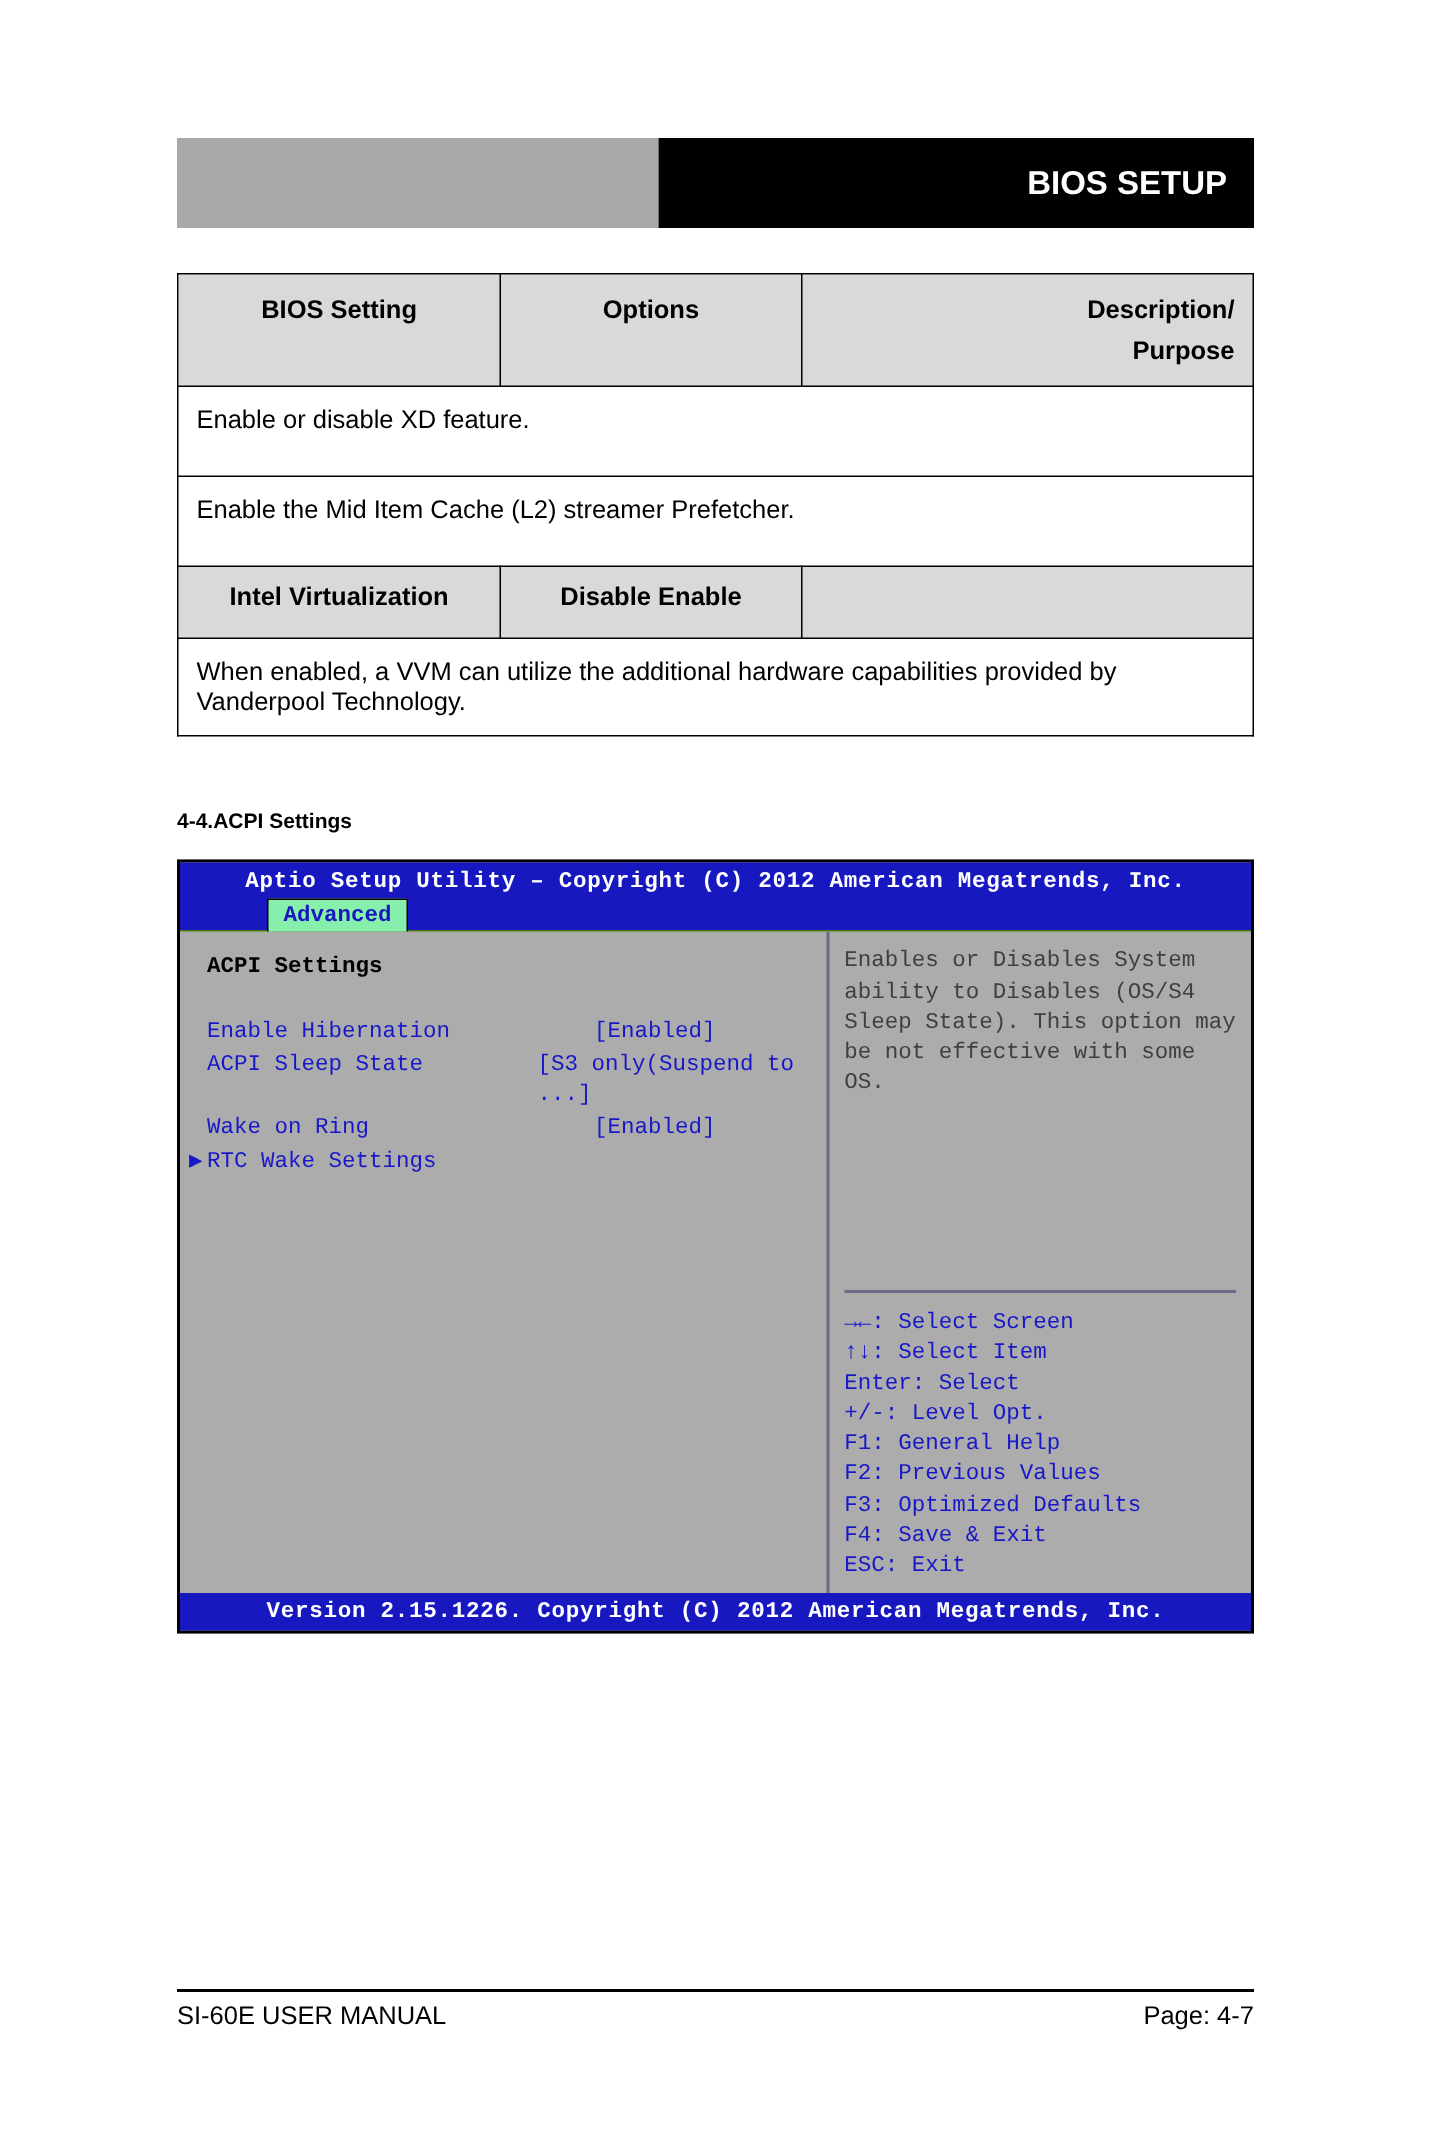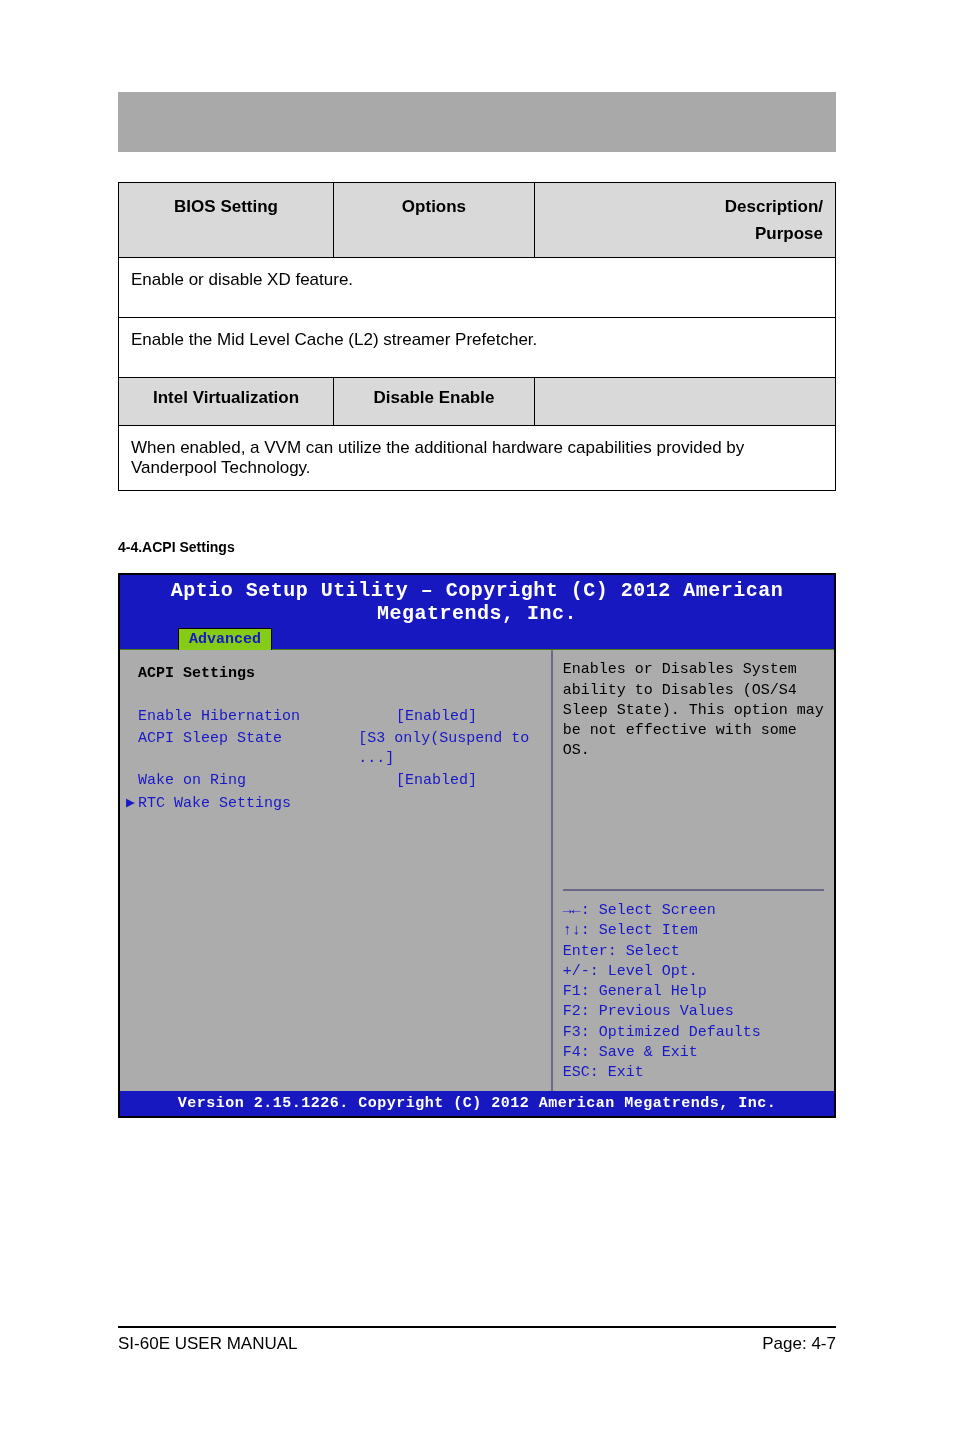--- a/index.html
+++ b/index.html
@@ -77,33 +77,33 @@
     background: #acacac;
     font-family: "Courier New", monospace;
     font-size: 15px;
     color: #000;
   }
   .bios-titlebar {
     background: #1818c0;
     color: #fff;
     text-align: center;
     padding: 4px 0 2px 0;
-    font-size: 20px;
+    font-size: 15px;
     font-weight: bold;
     letter-spacing: 0.5px;
   }
   .bios-tabrow {
     background: #1818c0;
     padding: 0 0 0 58px;
     height: 22px;
     display: flex;
     align-items: flex-end;
   }
   .bios-tab {
-    background: #84cc16;
+    background: #86efac;
     color: #1818c0;
     padding: 2px 10px;
     font-size: 15px;
     font-weight: bold;
     border-top: 1px solid #000;
     border-left: 1px solid #000;
     border-right: 1px solid #000;
     margin-bottom: -1px;
   }
   .bios-body {
@@ -142,21 +142,21 @@
   .bios-key { width: 258px; }
   .bios-val { }
   .bios-arrow {
     position: absolute;
     left: 6px;
     color: #1818c8;
     font-size: 15px;
     font-weight: bold;
   }
   .bios-help {
-    color: #000000;
+    color: #404040;
   }
   .bios-hints {
     border-top: 2px solid #6a6a88;
     margin-top: 16px;
     padding-top: 10px;
     color: #1818c8;
   }
   .bios-footer {
     background: #1818c0;
     color: #fff;
@@ -176,37 +176,40 @@
     justify-content: space-between;
     font-size: 17px;
     padding-top: 6px;
   }
 </style>
 </head>
 <body>
 
 <div class="page-header">
   <div class="header-left"></div>
+  <div class="header-right">
+    <span>BIOS SETUP</span>
+  </div>
 </div>
 
 <table class="config-table">
   <tbody>
       <tr>
     <td class="th-multi col1">BIOS Setting</td>
     <td class="th-multi col2">Options</td>
     <td class="th-multi col3">
       <span>Description/</span><br>
       <span>Purpose</span>
     </td>
   </tr>
   <tr class="row-desc">
     <td colspan="3">Enable or disable XD feature.</td>
   </tr>
   <tr class="row-desc">
-    <td colspan="3">Enable the Mid Level Cache (L2) streamer Prefetcher.</td>
+    <td colspan="3">Enable the Mid Item Cache (L2) streamer Prefetcher.</td>
   </tr>
   <tr class="row-single">
     <td class="th">Intel Virtualization</td>
     <td class="th">Disable
 Enable</td>
     <td class="th"></td>
   </tr>
   <tr class="row-desc">
     <td colspan="3">When enabled, a VVM can utilize the additional hardware capabilities provided by Vanderpool Technology.</td>
   </tr>

